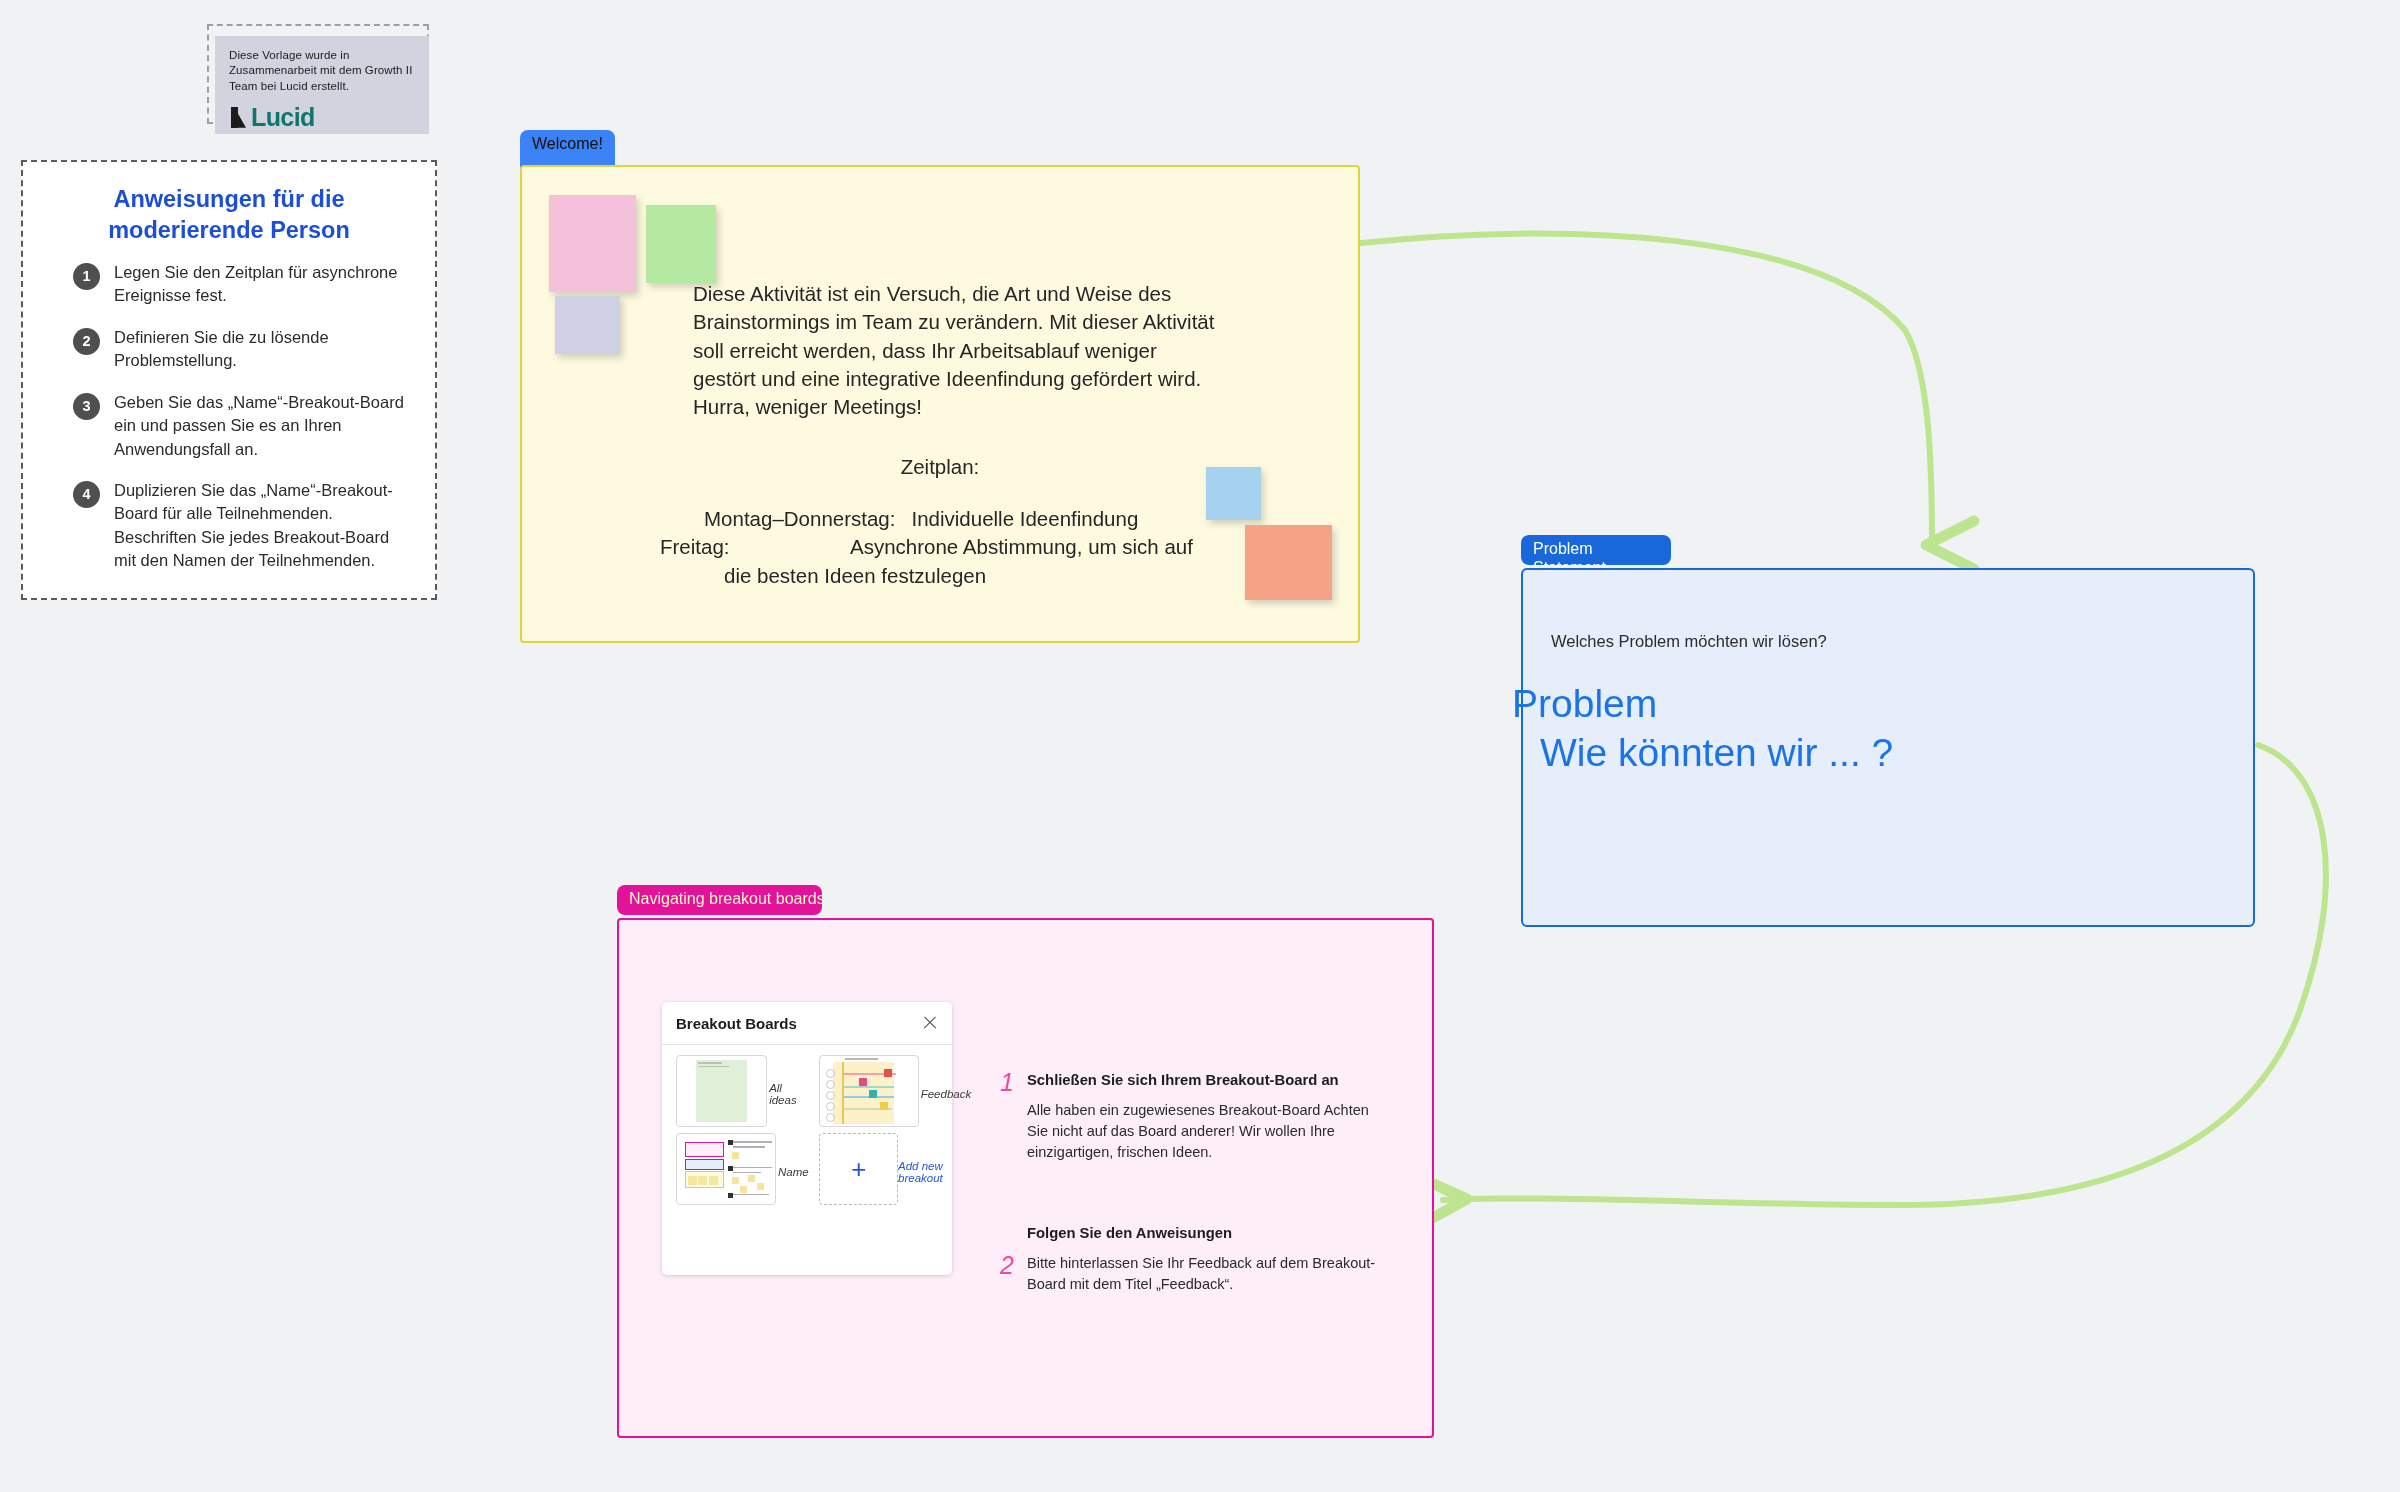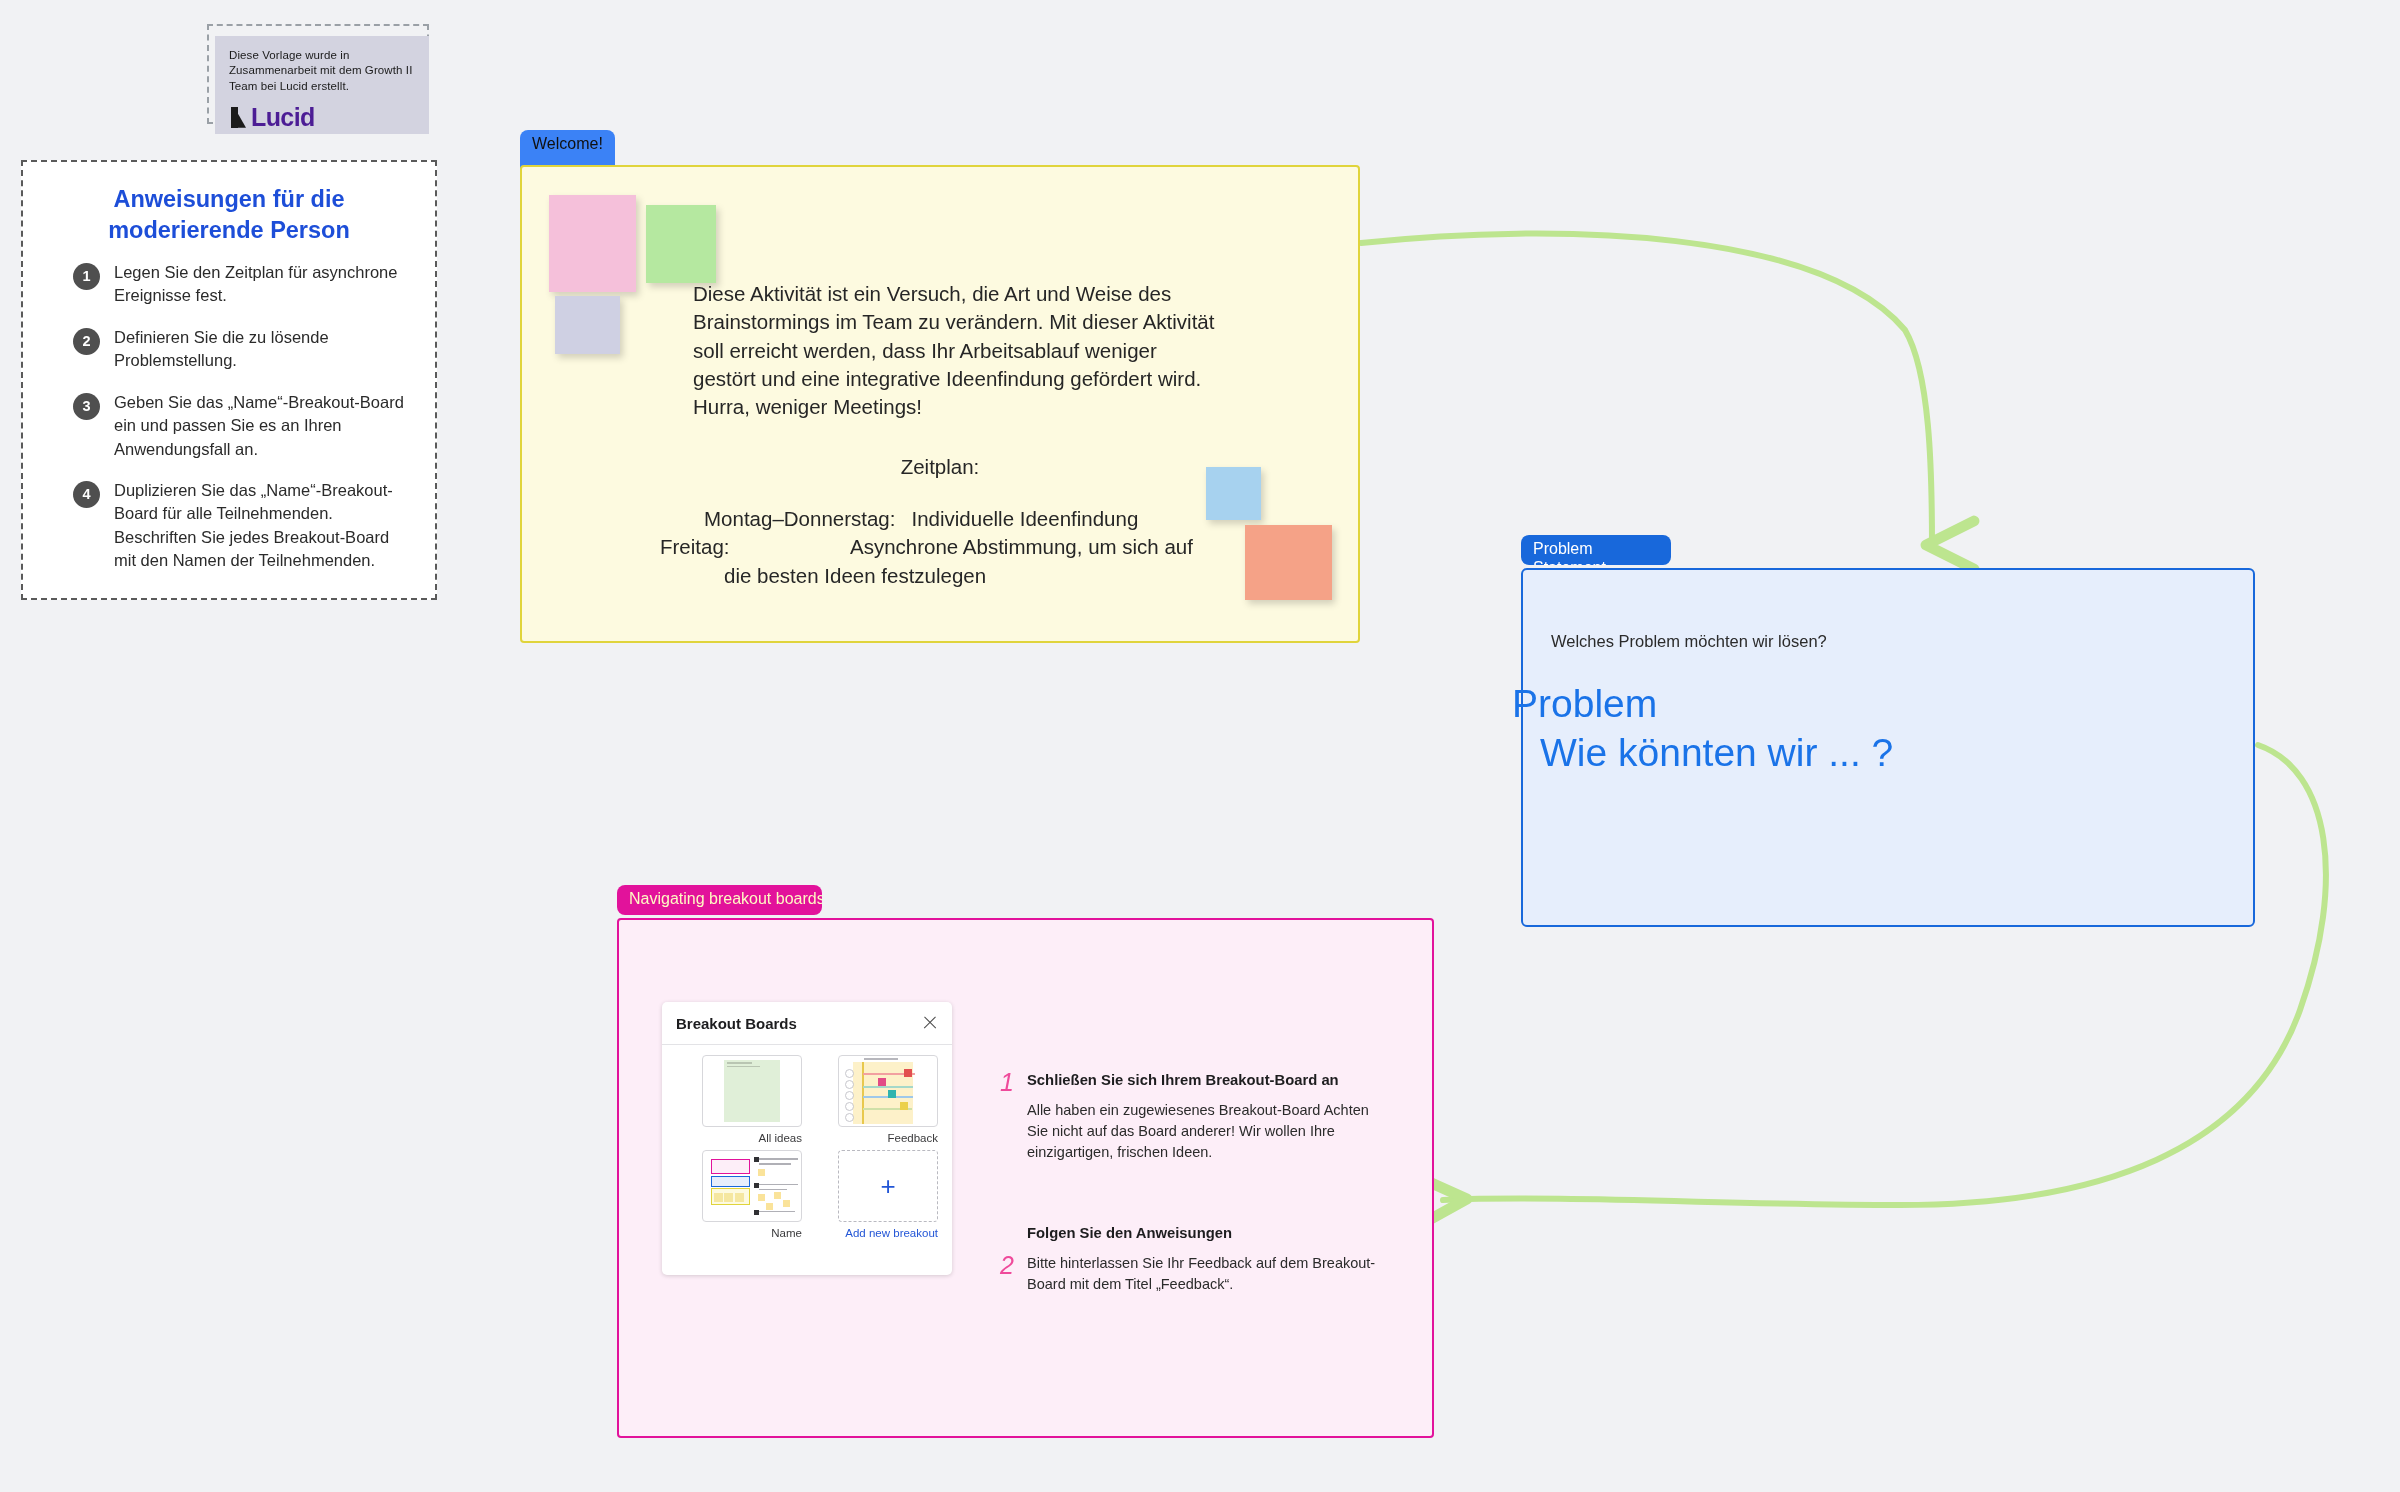--- a/index.html
+++ b/index.html
@@ -30,21 +30,21 @@
   #lucid-logo .mark{
     width:17px;height:21px;position:relative;display:inline-block;
   }
   #lucid-logo .mark:before{
     content:"";position:absolute;left:2px;top:0;width:7px;height:21px;background:#1b1b1b;
   }
   #lucid-logo .mark:after{
     content:"";position:absolute;left:9px;top:7px;width:8px;height:14px;background:#1b1b1b;
     clip-path:polygon(0 0,100% 100%,0 100%);
   }
-  #lucid-logo .word{font-size:25px;font-weight:bold;color:#4c1d95;letter-spacing:-0.6px;}
+  #lucid-logo .word{font-size:25px;font-weight:bold;color:#0f766e;letter-spacing:-0.6px;}
 
   
   #instructions{
     position:absolute;left:21px;top:160px;width:416px;height:440px;
     background:#ffffff;border:2px dashed #5a5a5a;box-sizing:border-box;
     padding:22px 26px 0 26px;
   }
   #instructions h2{
     margin:0 0 14px 0;font-size:23.5px;line-height:1.34;font-weight:bold;color:#1d4ed8;text-align:center;
   }
@@ -135,21 +135,21 @@
     width:16px;height:16px;position:relative;cursor:pointer;
   }
   #bb-close:before,#bb-close:after{
     content:"";position:absolute;left:0;top:7px;width:16px;height:1.4px;background:#4a4a4a;
   }
   #bb-close:before{transform:rotate(45deg);}
   #bb-close:after{transform:rotate(-45deg);}
   #bb-grid{
     display:grid;grid-template-columns:1fr 1fr;gap:6px 10px;padding:10px 14px 0 14px;
   }
-  .bb-cell{display:flex;flex-direction:column;align-items:flex-end;}
+  .bb-cell{display:flex;flex-direction:row;align-items:center;font-style:italic;}
   .bb-thumb{
     width:100px;height:72px;border:1px solid #d7d7db;border-radius:4px;
     background:#fff;overflow:hidden;position:relative;box-sizing:border-box;
   }
   .bb-thumb.add{
     border:1px dashed #b9b9c0;display:flex;align-items:center;justify-content:center;
     font-size:26px;color:#2356d6;line-height:1;font-weight:300;
   }
   .bb-label{font-size:11.5px;color:#3a3a3c;margin-top:5px;padding-left:2px;}
   .bb-label.link{color:#2356d6;padding-left:0;}

